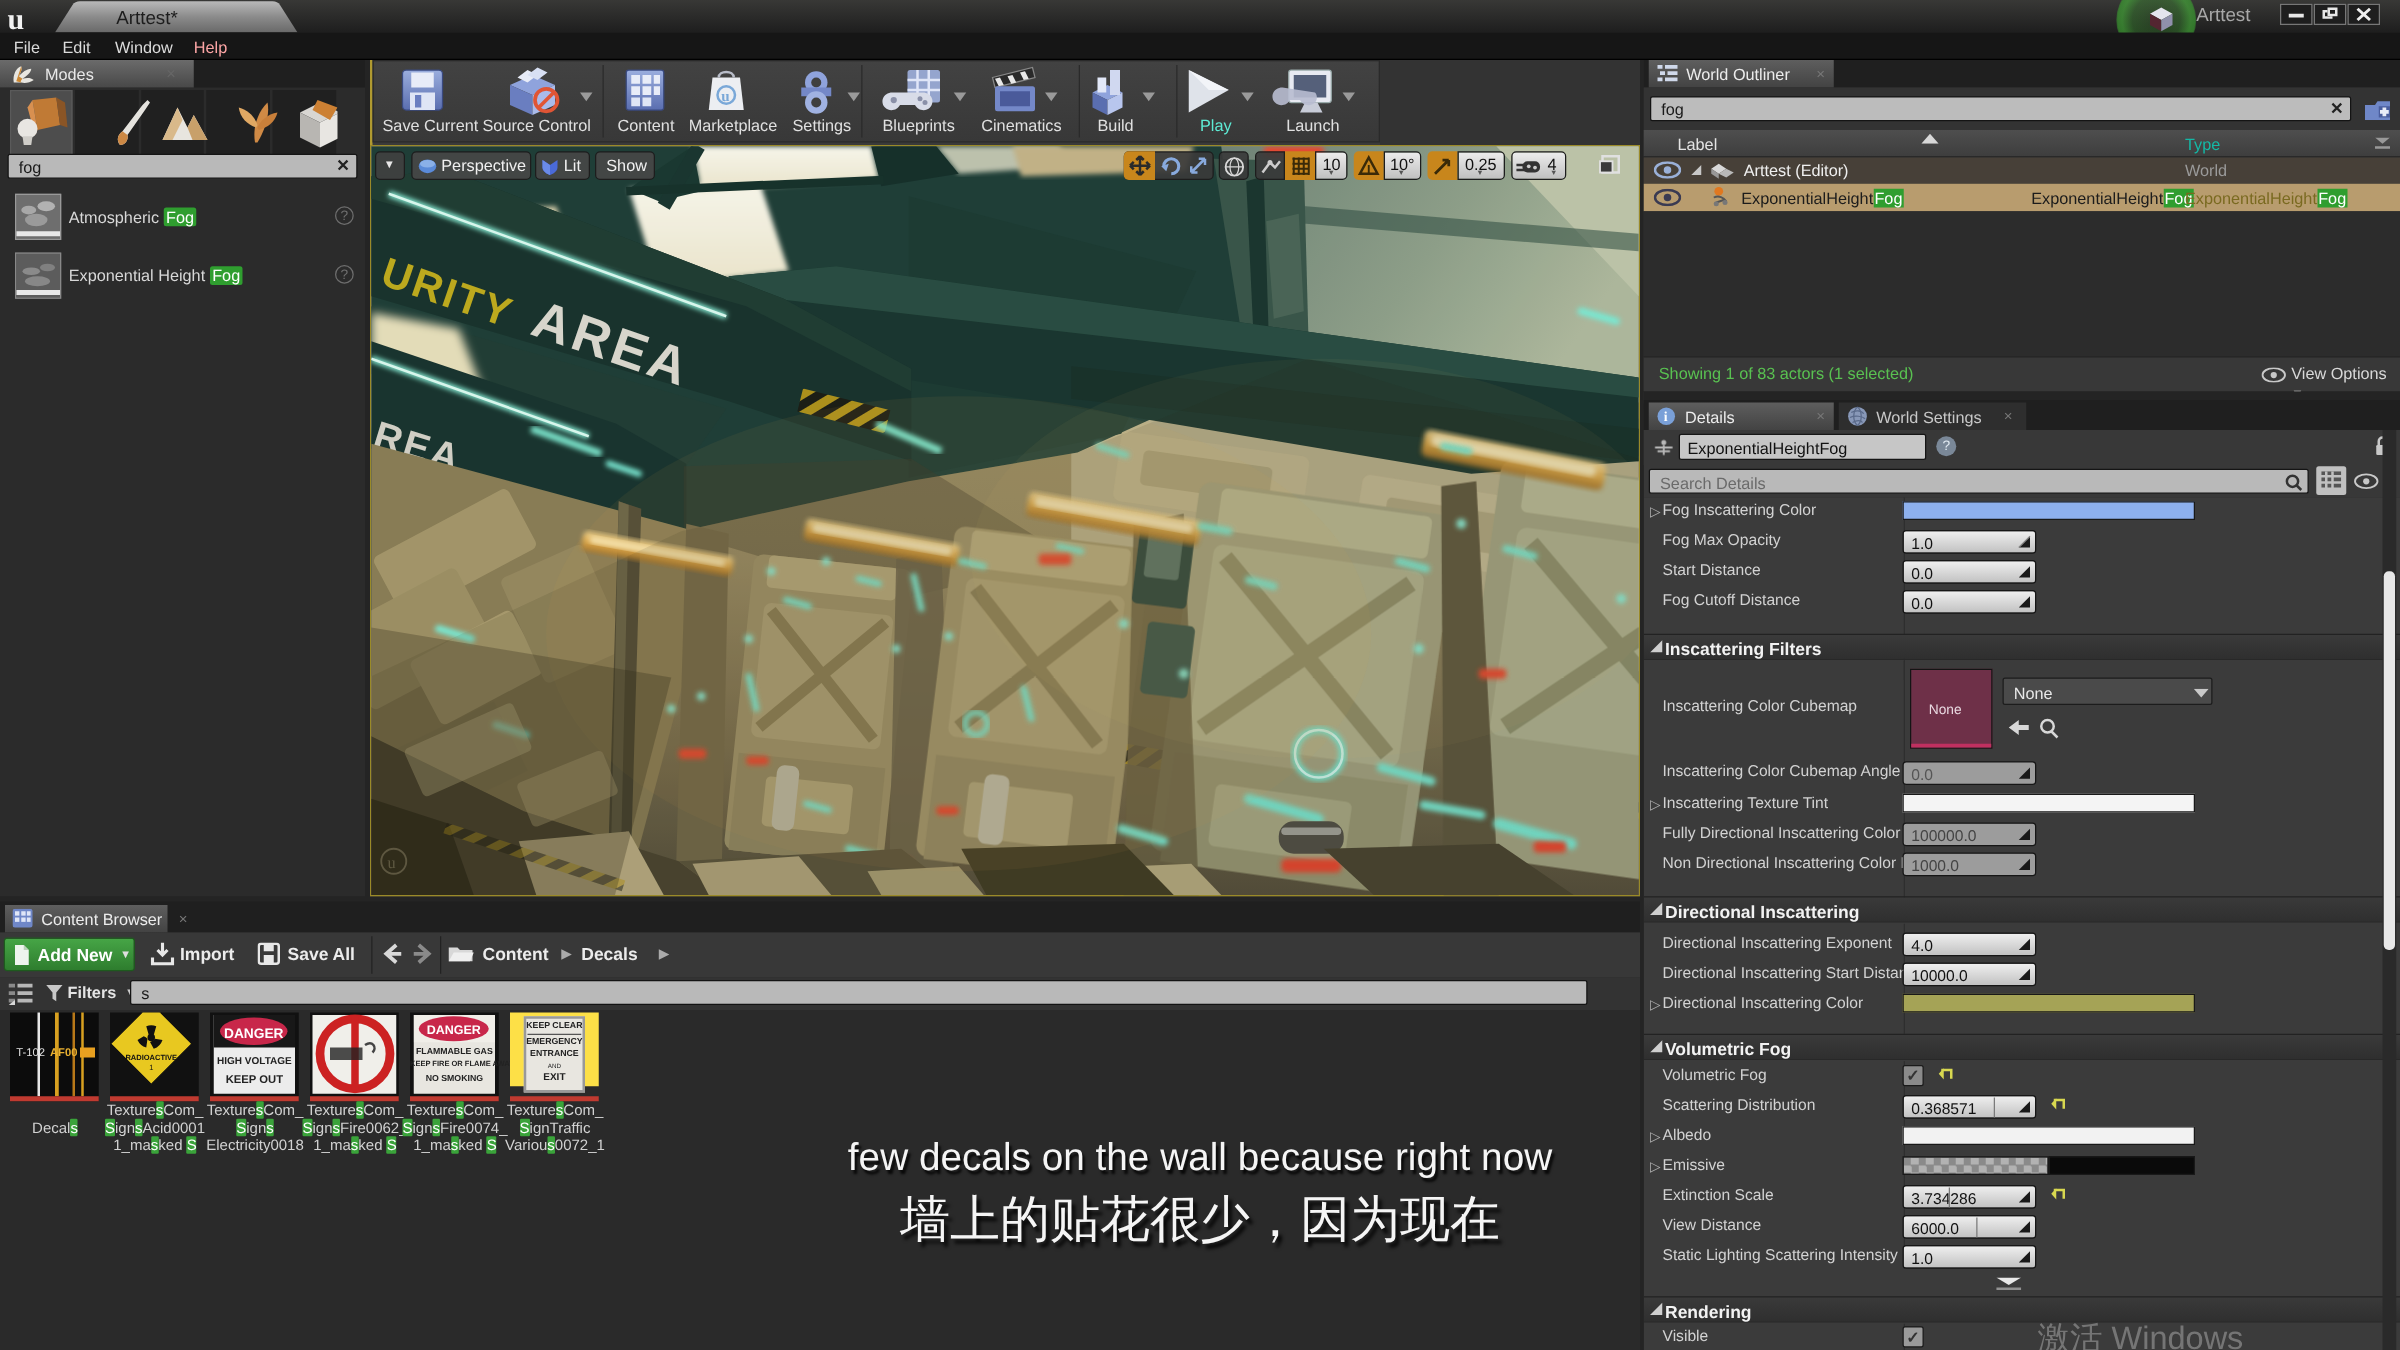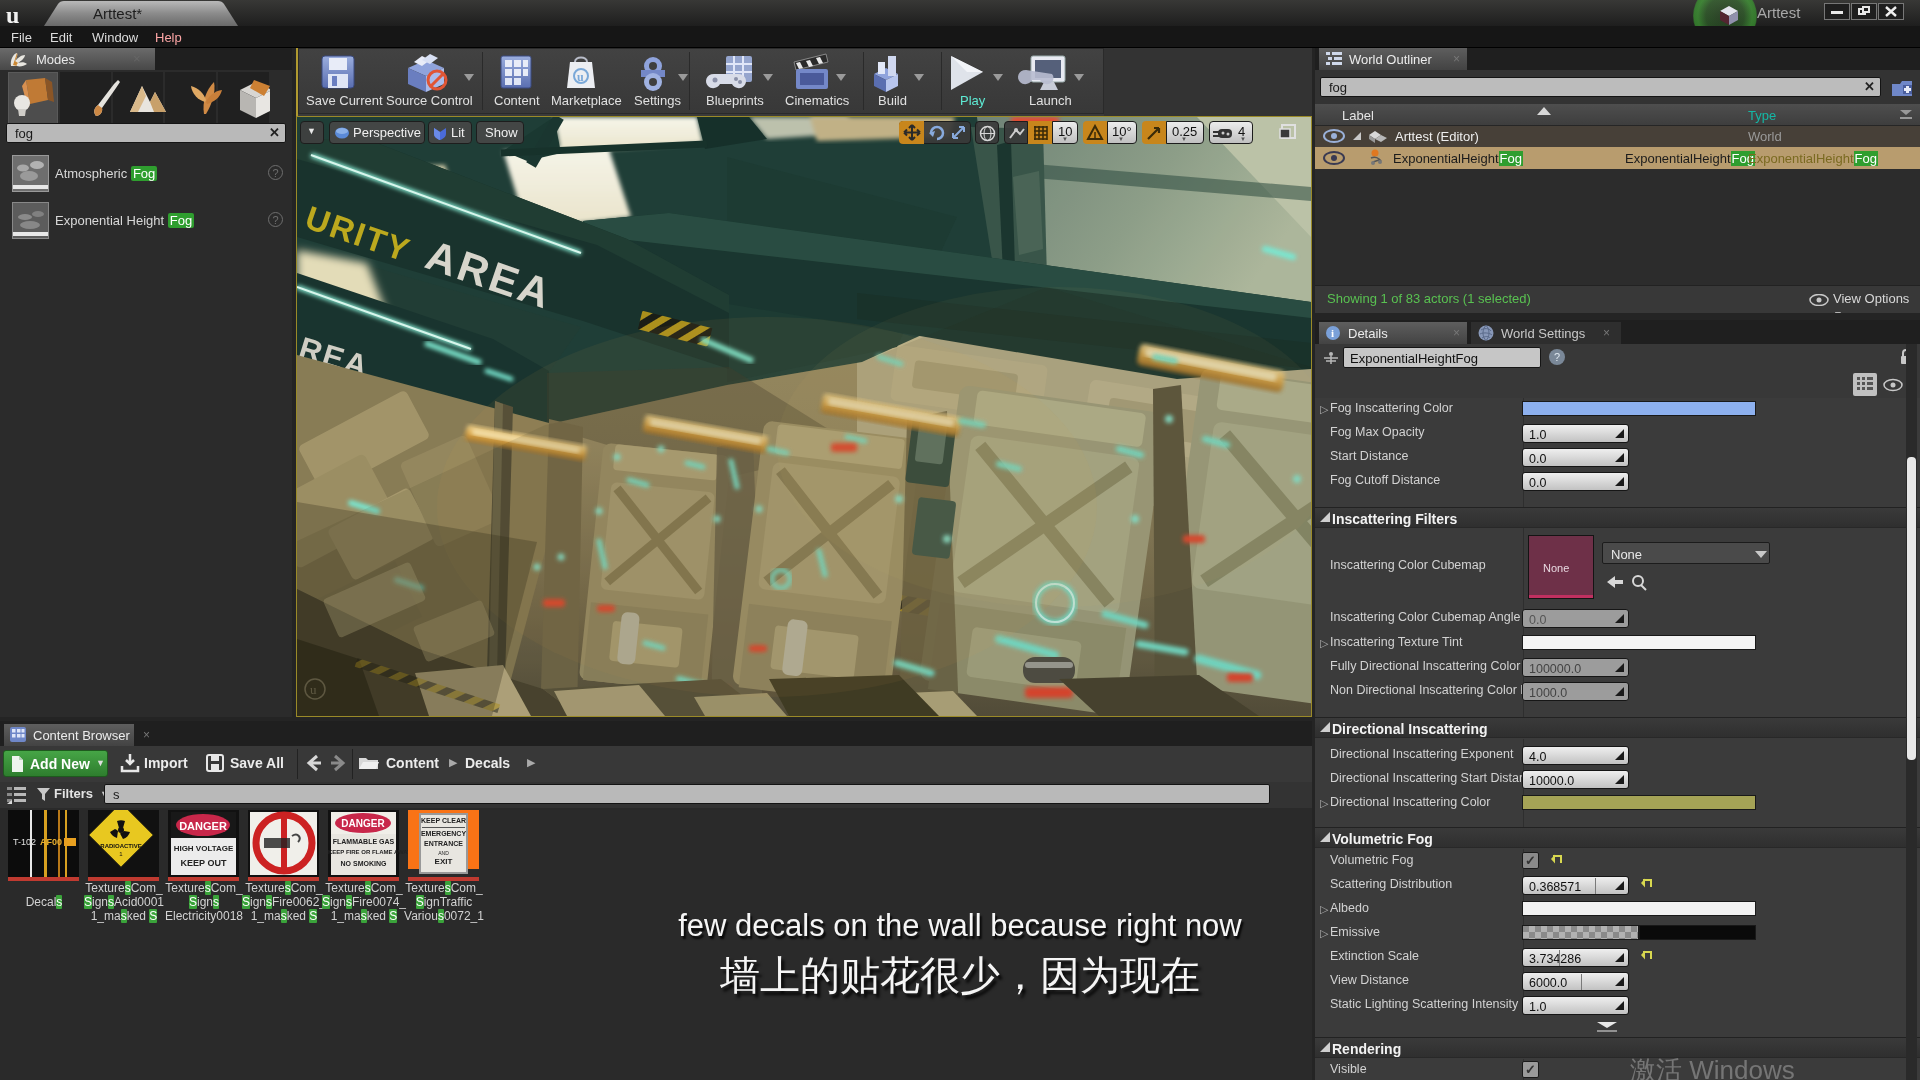--- a/index.html
+++ b/index.html
@@ -701,21 +701,21 @@
           <rect width="65" height="22" fill="#f0eee8"></rect>
           <ellipse cx="32" cy="11" rx="28" ry="10" fill="#c8274a"></ellipse>
           <text x="32" y="15" font-size="10" fill="#fff" text-anchor="middle" font-weight="bold">DANGER</text>
         </svg>
       <span class="abs" style="left:0;top:28px;width:71px;text-align:center;font-size:7px;color:#222;font-weight:bold;white-space:nowrap;">FLAMMABLE GAS</span>
       <span class="abs" style="left:0;top:39px;width:71px;text-align:center;font-size:6px;color:#222;font-weight:bold;white-space:nowrap;">KEEP FIRE OR FLAME AWAY</span>
       <span class="abs" style="left:4px;top:50px;width:63px;text-align:center;font-size:7px;color:#222;font-weight:bold;">NO SMOKING</span>
       <div class="abs" style="left:0;top:67px;width:71px;height:4px;background:#c03a30;"></div>
     </div>
 
-    <div class="abs" style="left:408px;top:89px;width:71px;height:59px;background:#f97316;">
+    <div class="abs" style="left:408px;top:89px;width:71px;height:59px;background:#fde047;">
       <div class="abs" style="left:11px;top:3px;width:49px;height:61px;background:#e8e6e0;border:2px solid #999;"></div>
       <span class="abs" style="left:12px;top:7px;width:47px;text-align:center;font-size:7px;color:#222;font-weight:bold;">KEEP CLEAR</span>
       <div class="abs" style="left:14px;top:17px;width:43px;height:1px;background:#555;"></div>
       <span class="abs" style="left:12px;top:20px;width:47px;text-align:center;font-size:7px;color:#222;font-weight:bold;">EMERGENCY</span>
       <span class="abs" style="left:12px;top:30px;width:47px;text-align:center;font-size:7px;color:#222;font-weight:bold;">ENTRANCE</span>
       <span class="abs" style="left:12px;top:40px;width:47px;text-align:center;font-size:5px;color:#222;">AND</span>
       <span class="abs" style="left:12px;top:47px;width:47px;text-align:center;font-size:8px;color:#222;font-weight:bold;">EXIT</span>
       <div class="abs" style="left:0;top:67px;width:71px;height:4px;background:#c03a30;"></div>
     </div>
 
@@ -836,20 +836,27 @@
     <div class="abs" style="left:28px;top:299px;width:198px;height:21px;background:#c6c6c6;border:1px solid #151515;border-radius:2px;">
       <span class="abs" style="left:6px;top:3px;font-size:13px;color:#111;">ExponentialHeightFog</span>
     </div>
     <div class="abs" style="left:234px;top:301px;width:16px;height:16px;border-radius:50%;background:#7a8898;color:#dfe8f0;font-size:11px;text-align:center;line-height:16px;">?</div>
     <svg class="abs" style="left:583px;top:299px;" width="16" height="20">
         <rect x="3" y="9" width="10" height="8" rx="1" fill="#c8c8c8"></rect>
         <path d="M5 9 V6 a3 3 0 0 1 6 0" fill="none" stroke="#c8c8c8" stroke-width="2"></path>
       </svg>
 
     <div class="abs" style="left:0;top:324px;width:605px;height:26px;background:#383838;"></div>
+    <div class="abs" style="left:4px;top:327px;width:528px;height:20px;background:#b9b9b9;border:1px solid #141414;border-radius:2px;">
+      <span class="abs" style="left:8px;top:3px;font-size:13px;color:#6a6a6a;">Search Details</span>
+      <svg class="abs" style="left:508px;top:3px;" width="15" height="15">
+          <circle cx="6" cy="6" r="4.5" fill="none" stroke="#333" stroke-width="2"></circle>
+          <line x1="9" y1="9" x2="13" y2="13" stroke="#333" stroke-width="2"></line>
+        </svg>
+    </div>
     <div class="abs" style="left:538px;top:325px;width:24px;height:23px;background:#c0c0c0;border-radius:2px;"></div>
     <svg class="abs" style="left:542px;top:329px;" width="16" height="16">
         <rect x="0" y="0" width="16" height="3" fill="#555"></rect>
         <rect x="0" y="5" width="16" height="3" fill="#555"></rect>
         <rect x="0" y="10" width="16" height="3" fill="#555"></rect>
         <rect x="3" y="0" width="2" height="14" fill="#c0c0c0"></rect>
         <rect x="8" y="0" width="2" height="14" fill="#c0c0c0"></rect>
       </svg>
     <svg class="abs" style="left:568px;top:330px;" width="34" height="14">
         <ellipse cx="10" cy="7" rx="9" ry="5.5" fill="none" stroke="#c8c8c8" stroke-width="1.5"></ellipse>

